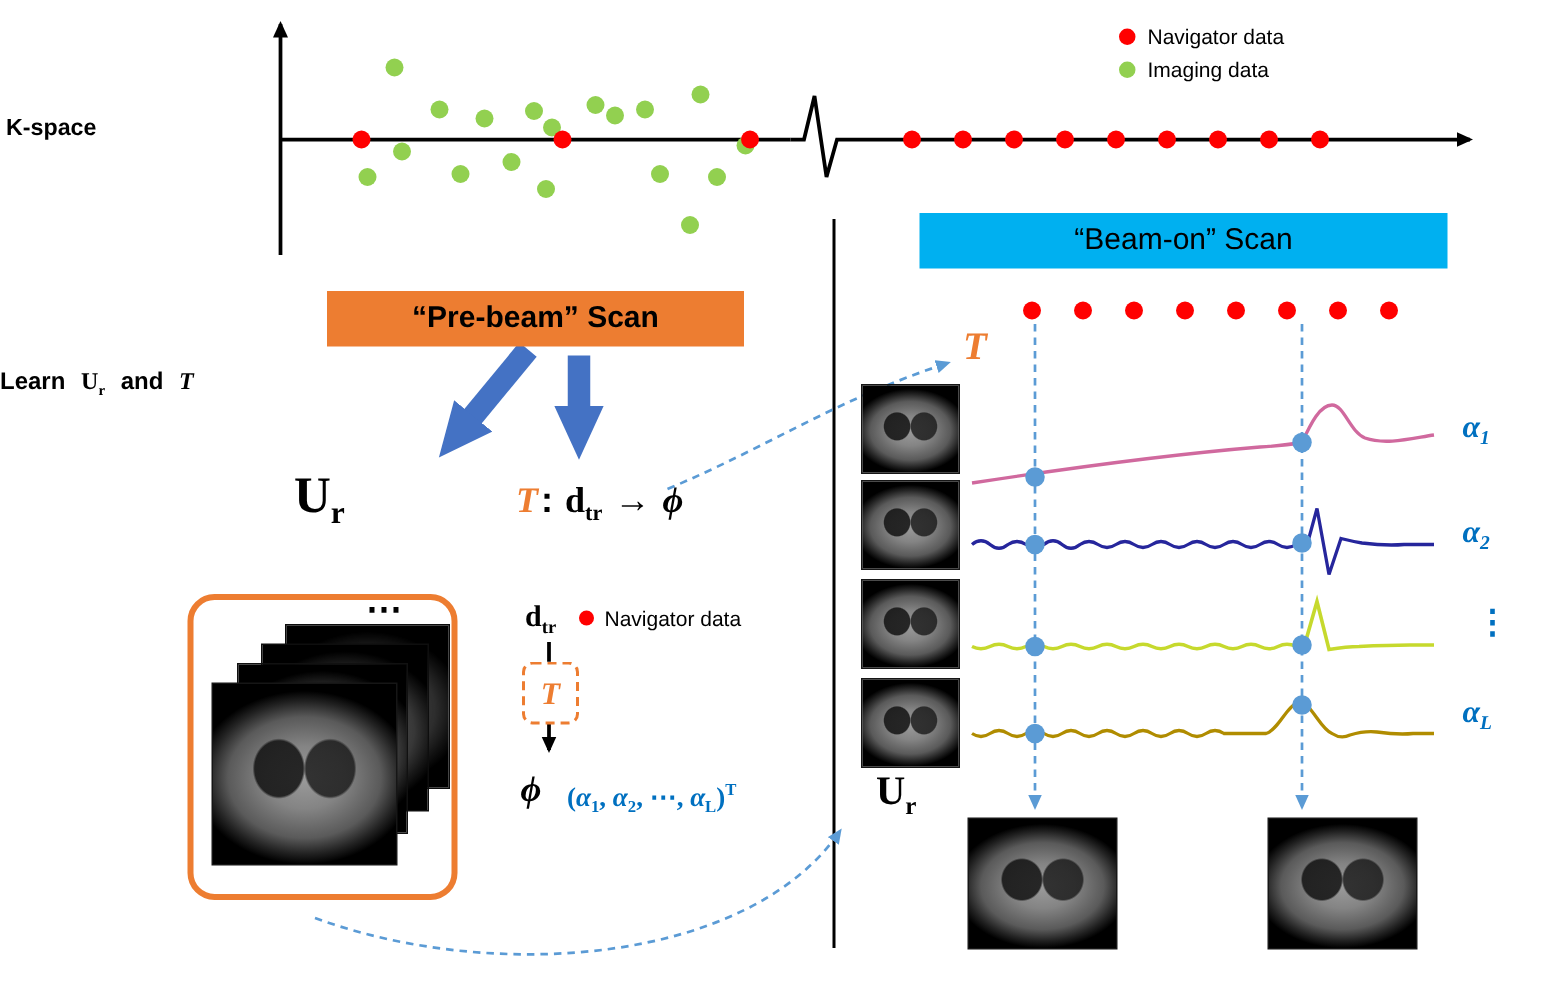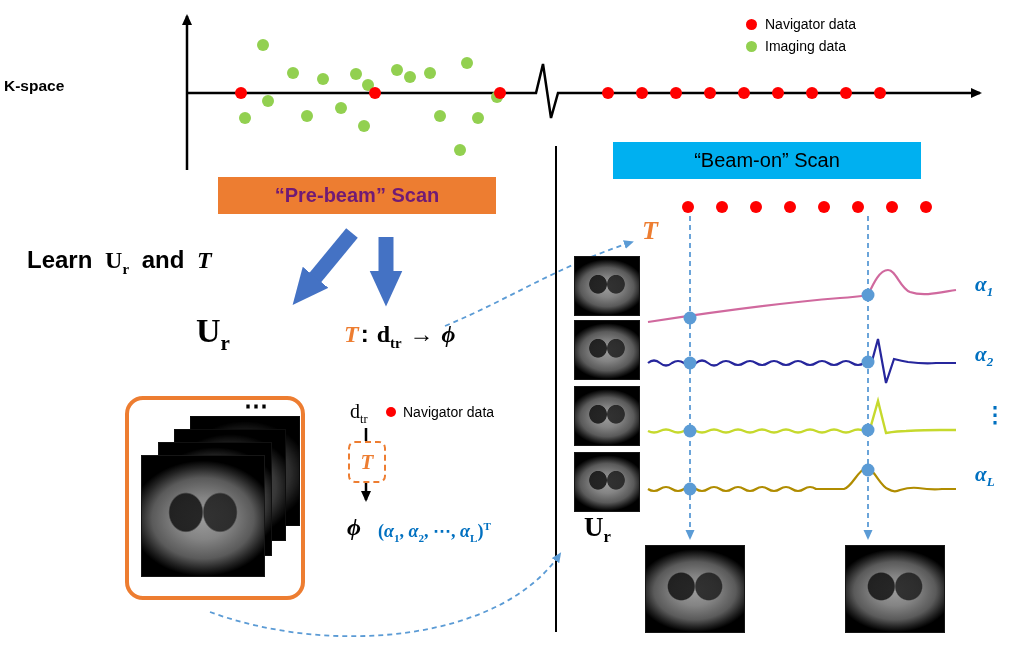--- a/index.html
+++ b/index.html
@@ -13,36 +13,36 @@
   .serifb{font-family:"Liberation Serif",serif;font-weight:bold}
   .serifi{font-family:"Liberation Serif",serif;font-weight:bold;font-style:italic}
   .kspace-label{left:4px;top:76px;width:174px;text-align:left;font-weight:bold;font-size:15.5px;line-height:1.35}
   .legend{left:746px;top:13px;font-size:14px}
   .legend-row{display:flex;align-items:center;height:22px}
   .dot{display:inline-block;width:11px;height:11px;border-radius:50%;margin-right:8px}
   .dot.red{background:#FF0000}
   .dot.green{background:#92D050}
 
   .box{display:flex;align-items:center;justify-content:center;font-size:20px;font-weight:600}
-  .orange-box{left:218px;top:177px;width:278px;height:37px;background:#ED7D31;color:#701a75}
-  .cyan-box{left:613px;top:142px;width:308px;height:37px;background:#00B0F0;color:#000;font-weight:500}
-
-  .learn{left:27px;top:246px;font-size:24px;font-weight:bold}
+  .orange-box{left:218px;top:194px;width:278px;height:37px;background:#ED7D31;color:#000000}
+  .cyan-box{left:613px;top:142px;width:352px;height:37px;background:#00B0F0;color:#000;font-weight:500}
+
+  .learn{left:0;top:246px;font-size:16px;font-weight:bold}
   .learn .gap{margin-right:6px}
   sub{font-size:62%}
   sup{font-size:62%}
 
   .ur-big{left:196px;top:312px;font-family:"Liberation Serif",serif;font-weight:bold;font-size:34px}
   .tmap{left:344px;top:320px;font-size:24px;font-weight:bold}
   .t-orange{color:#ED7D31;font-family:"Liberation Serif",serif;font-style:italic;font-weight:bold}
   .colon{margin:0 8px 0 2px}
   .arrow-char{margin:0 8px;font-weight:bold}
   .phi{font-family:"Liberation Serif",serif;font-style:italic;font-weight:bold}
 
-  .mini-dtr{left:350px;top:400px;font-family:"Liberation Serif",serif;font-weight:normal;font-size:20px}
+  .mini-dtr{left:350px;top:400px;font-family:"Liberation Serif",serif;font-weight:bold;font-size:20px}
   .mini-legend{left:386px;top:404px;display:flex;align-items:center;font-size:14px}
   .mini-legend .dot{width:10px;height:10px;margin-right:7px}
   .t-dashed-box{left:348px;top:441px;width:38px;height:42px;border:2px dashed #ED7D31;border-radius:7px;background:#fff;
     display:flex;align-items:center;justify-content:center;font-size:21px}
   .mini-phi{left:347px;top:514px;font-size:24px;font-family:"Liberation Serif",serif;font-style:italic;font-weight:bold}
   .mini-vector{left:378px;top:520px;font-size:18px;font-weight:bold;color:#0070C0;font-family:"Liberation Serif",serif}
   .mini-vector .it{font-style:italic}
 
   .stack-box{left:125px;top:396px;width:180px;height:204px;border:4px solid #ED7D31;border-radius:18px;background:#fff}
   .stack-dots{left:244px;top:392px;font-size:24px;font-weight:bold;z-index:4}

